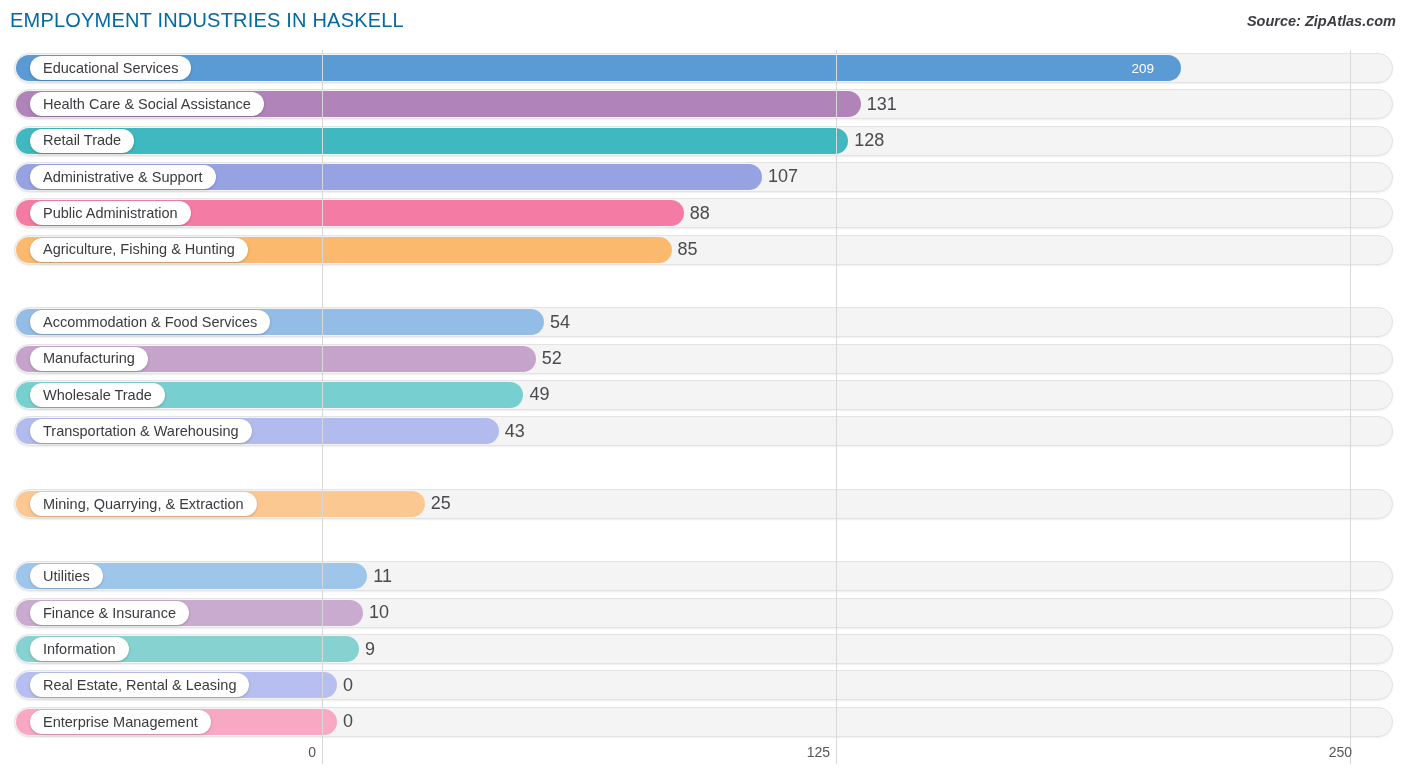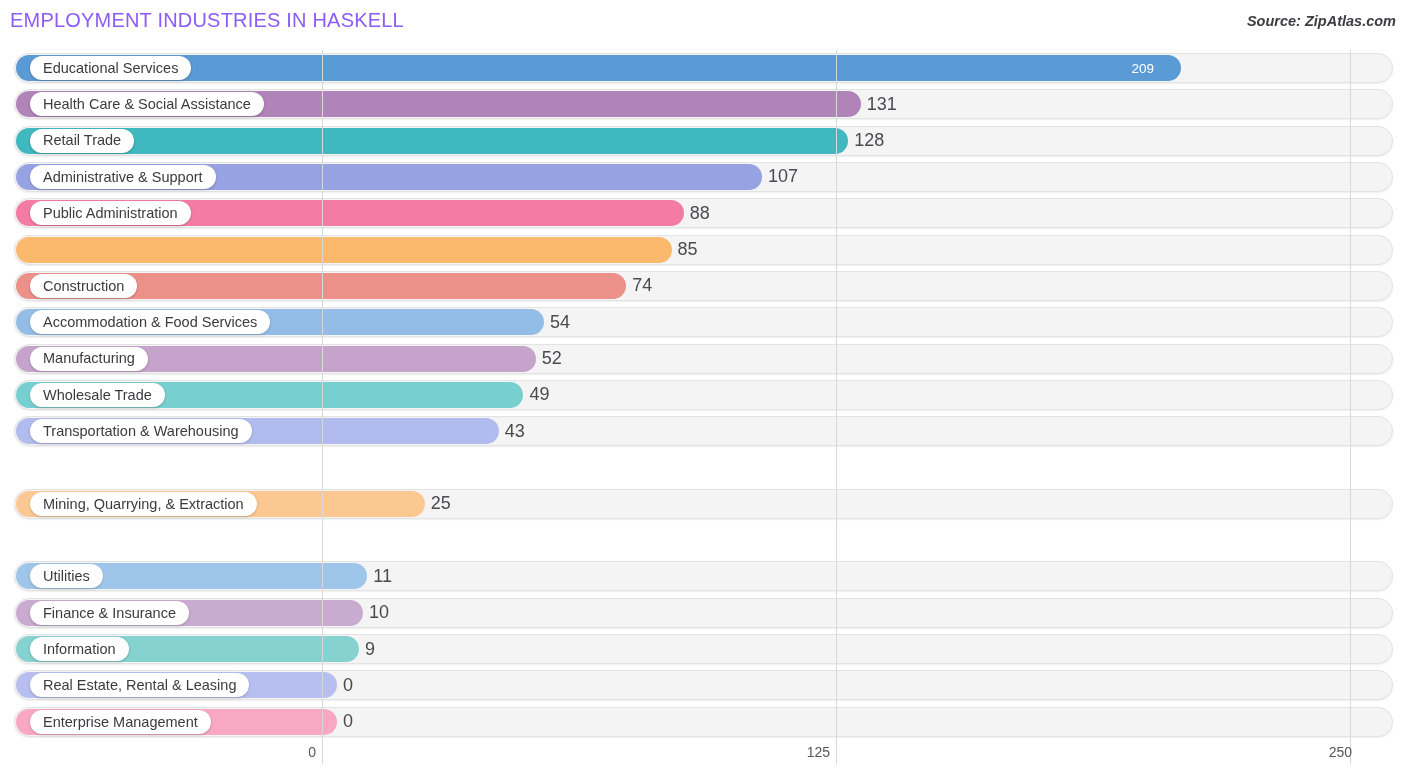--- a/index.html
+++ b/index.html
@@ -21,21 +21,21 @@
     left: 0; top: 0;
     width: 1406px;
     height: 44px;
   }
   .chart-title {
     position: absolute;
     left: 10px;
     top: 9px;
     font-size: 20px;
     letter-spacing: 0.2px;
-    color: #8b5cf6;
+    color: #0369a1;
     font-weight: 400;
     white-space: nowrap;
   }
   .source-note {
     position: absolute;
     right: 10px;
     top: 13px;
     font-size: 14.5px;
     font-style: italic;
     font-weight: bold;
@@ -212,29 +212,24 @@
         <div class="track"></div>
         <div class="bar" style="width: 667.856px; background: rgb(244, 123, 163);"></div>
         <div class="bar-label-pill">
           <span>Public Administration</span>
         </div>
         <div class="value-out" style="left: 675.856px;">88</div>
       </div>
       <div class="row" style="top: 184.6px;">
         <div class="track"></div>
         <div class="bar" style="width: 655.52px; background: rgb(251, 185, 110);"></div>
+        <div class="bar-label-pill">
+          <span>Agriculture, Fishing &amp; Hunting</span>
+        </div>
         <div class="value-out" style="left: 663.52px;">85</div>
-      </div>
-      <div class="row" style="top: 220.92px;">
-        <div class="track"></div>
-        <div class="bar" style="width: 610.288px; background: rgb(236, 144, 138);"></div>
-        <div class="bar-label-pill">
-          <span>Construction</span>
-        </div>
-        <div class="value-out" style="left: 618.288px;">74</div>
       </div>
       <div class="row" style="top: 257.24px;">
         <div class="track"></div>
         <div class="bar" style="width: 528.048px; background: rgb(147, 189, 230);"></div>
         <div class="bar-label-pill">
           <span>Accommodation &amp; Food Services</span>
         </div>
         <div class="value-out" style="left: 536.048px;">54</div>
       </div>
       <div class="row" style="top: 293.56px;">

